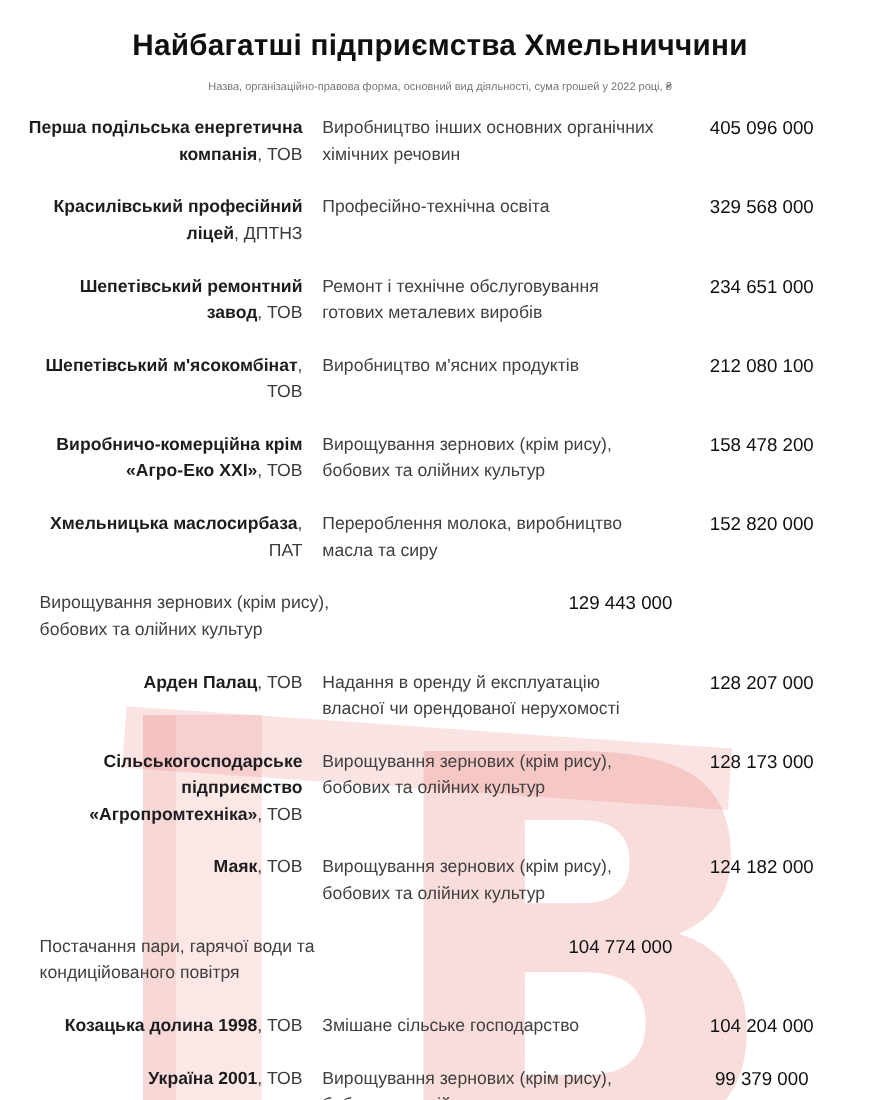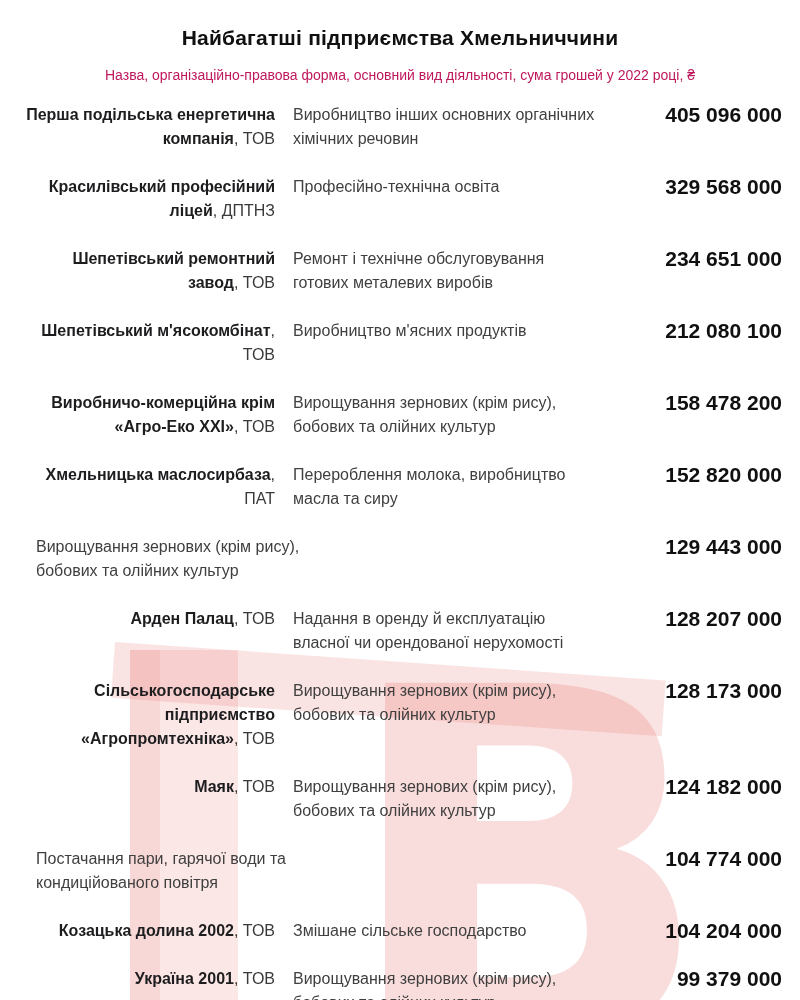--- a/index.html
+++ b/index.html
@@ -31,28 +31,28 @@
     background:rgba(224,85,80,0.14);
   }
   .wm-band-left-dark {
     left:130px; top:650px; width:30px; height:350px;
     background:rgba(224,85,80,0.10);
   }
   
   .header { position:relative; z-index:1; padding-top:26px; }
   .title {
     text-align:center;
-    font-size:21px; font-weight:800;
+    font-size:27px; font-weight:800;
     letter-spacing:0.2px;
     color:#101010;
   }
   .subtitle {
     margin-top:17px;
     text-align:center;
-    font-size:14px; color:#be185d;
+    font-size:10px; color:#737373;
   }
   
   .table { position:relative; z-index:1; padding:20px 18px 0 18px; }
   .row { display:flex; align-items:flex-start; margin-bottom:24px; }
   .cell-name {
     width:257px; flex:0 0 257px;
     font-size:16px; line-height:24px;
     color:#3a3a3a;
     overflow-wrap:break-word;
     text-align:right;
@@ -60,23 +60,23 @@
   .cell-name .name { font-weight:800; color:#1d1d1f; }
   .cell-name .form::before { content:", "; }
   .cell-activity {
     margin-left:18px;
     width:310px; flex:0 0 310px;
     font-size:16px; line-height:24px;
     color:#3f3f3f;
   }
   .cell-amount {
     flex:1 1 auto;
-    text-align:right;
-    font-size:21px; line-height:24px;
-    font-weight:700; color:#101010;
+    text-align:center;
+    font-size:17px; line-height:24px;
+    font-weight:400; color:#101010;
     white-space:nowrap;
   }
 </style>
 </head>
 <body>
 
 <div class="page">
 
   <div class="wm wm-band-diag"></div>
   <div class="wm wm-band-left"></div>
@@ -166,21 +166,21 @@
       <div class="cell-amount">124 182 000</div>
     </div>
 
     <div class="row">
       <div class="cell-activity">Постачання пари, гарячої води та кондиційованого повітря</div>
       <div class="cell-amount">104 774 000</div>
     </div>
 
     <div class="row">
       <div class="cell-name">
-        <span class="name">Козацька долина 2002</span><span class="form">ТОВ</span>
+        <span class="name">Козацька долина 1998</span><span class="form">ТОВ</span>
       </div>
       <div class="cell-activity">Змішане сільське господарство</div>
       <div class="cell-amount">104 204 000</div>
     </div>
 
     <div class="row">
       <div class="cell-name">
         <span class="name">Україна 2001</span><span class="form">ТОВ</span>
       </div>
       <div class="cell-activity">Вирощування зернових (крім рису), бобових та олійних культур</div>

